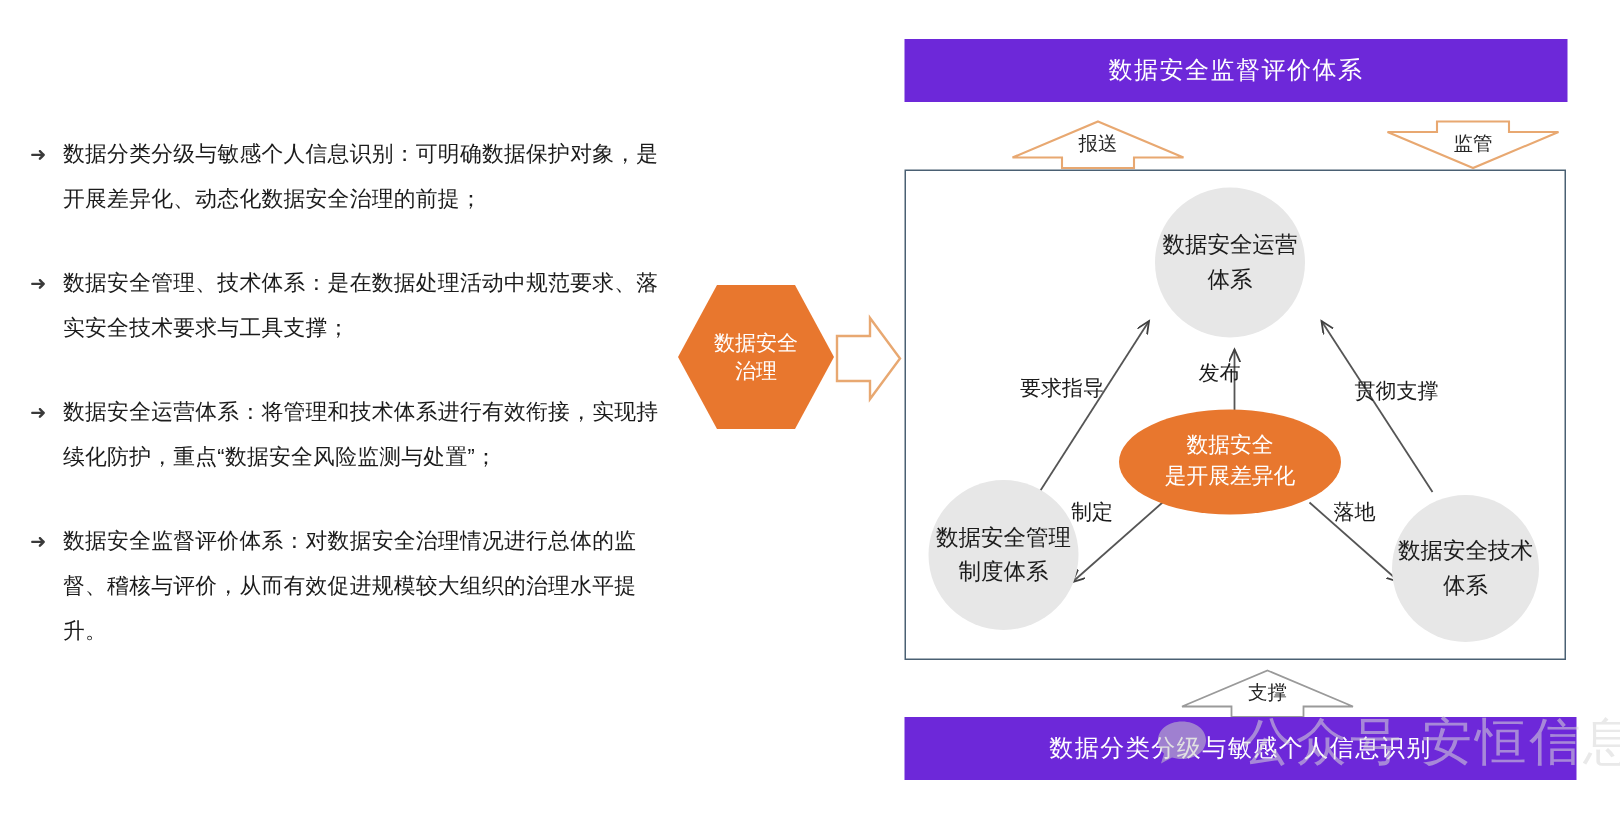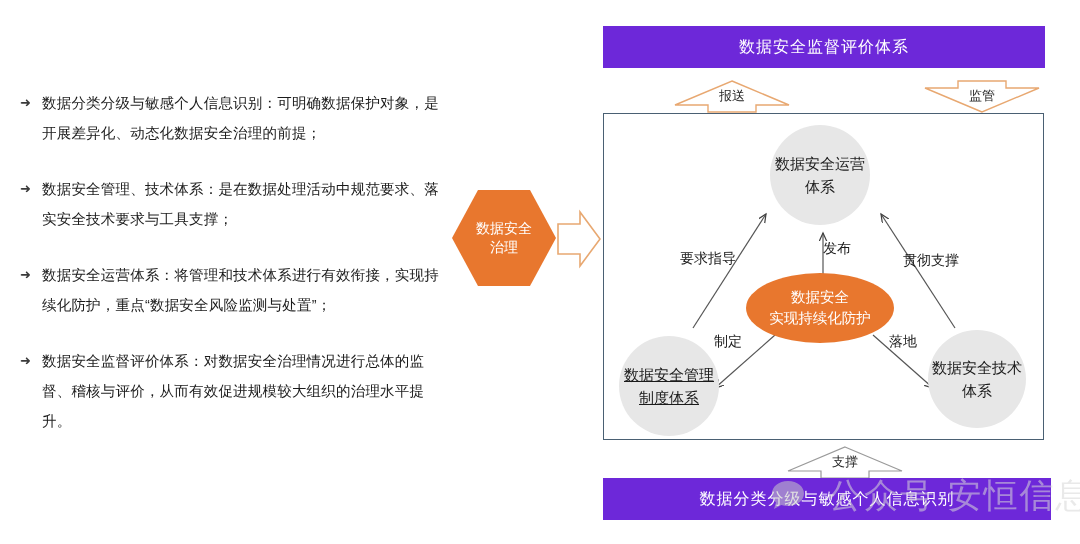--- a/index.html
+++ b/index.html
@@ -143,21 +143,21 @@
     background: #e7e7e7;
     display: flex;
     align-items: center;
     justify-content: center;
     text-align: center;
     color: #1b1b1b;
     font-size: 15px;
     line-height: 23px;
   }
   #node-top    { left: 770px; top: 125px; width: 100px; height: 100px; }
-  #node-left   { left: 619px; top: 336px; width: 100px; height: 100px; text-decoration: underline; }
+  #node-left   { left: 619px; top: 320px; width: 100px; height: 100px; }
   #node-right  { left: 928px; top: 330px; width: 98px;  height: 98px;  }
 
   .center-ellipse {
     position: absolute;
     left: 746px;
     top: 273px;
     width: 148px;
     height: 70px;
     border-radius: 50%;
     background: #e8772e;
@@ -170,21 +170,21 @@
     line-height: 21px;
   }
 
   .edge-label {
     position: absolute;
     font-size: 14px;
     color: #1b1b1b;
     white-space: nowrap;
   }
   #lbl-yaoqiu   { left: 680px; top: 250px; }
-  #lbl-fabu     { left: 799px; top: 240px; margin-left: 24px; }
+  #lbl-fabu     { left: 799px; top: 240px; }
   #lbl-guanche  { left: 903px; top: 252px; }
   #lbl-zhiding  { left: 714px; top: 333px; }
   #lbl-luodi    { left: 889px; top: 333px; }
 
   #edges {
     position: absolute;
     left: 603px;
     top: 113px;
     width: 441px;
     height: 327px;
@@ -287,21 +287,21 @@
   <line x1="172" y1="222" x2="112" y2="275" stroke="#555" stroke-width="1.2" marker-end="url(#ah)"></line>
 
   <line x1="270" y1="222" x2="330" y2="275" stroke="#555" stroke-width="1.2" marker-end="url(#ah)"></line>
 </svg>
 
 <div class="node-circle" id="node-top">数据安全运营体系</div>
 <div class="node-circle" id="node-left">数据安全管理制度体系</div>
 <div class="node-circle" id="node-right">数据安全技术体系</div>
 
 <div class="center-ellipse">
-  <span><span>数据安全</span><br><span>实现持续化防护</span></span>
+  <span><span>数据安全</span><br><span>是开展差异化</span></span>
 </div>
 
 <div class="edge-label" id="lbl-yaoqiu">要求指导</div>
 <div class="edge-label" id="lbl-fabu">发布</div>
 <div class="edge-label" id="lbl-guanche">贯彻支撑</div>
 <div class="edge-label" id="lbl-zhiding">制定</div>
 <div class="edge-label" id="lbl-luodi">落地</div>
 
 <div class="orange-bar" id="bar-bottom">数据分类分级与敏感个人信息识别</div>
 

